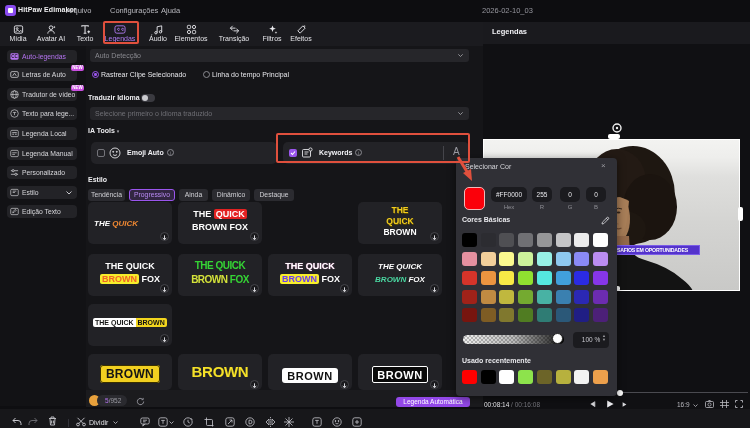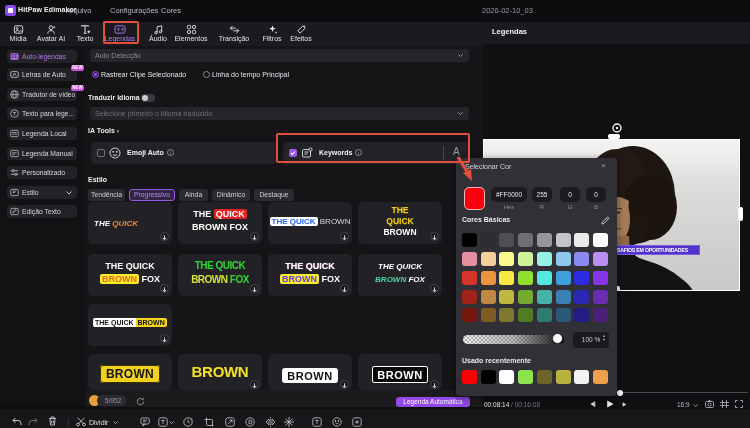--- a/index.html
+++ b/index.html
@@ -62,21 +62,21 @@
 </style>
 </head>
 <body>
 <div id="app">
 
   <div id="topbar" class="abs">
     <div class="logo abs"></div>
     <div class="appname abs">HitPaw Edimakor</div>
     <div class="menu abs" style="left:66px;">Arquivo</div>
     <div class="menu abs" style="left:110px;">Configurações</div>
-    <div class="menu abs" style="left:161px;">Cores</div>
+    <div class="menu abs" style="left:161px;">Ajuda</div>
     <div class="prjname abs">2026-02-10_03</div>
   </div>
 
   <div id="ribbon" class="abs">
     <div class="ritem" style="left:-2px;">
       <svg width="11" height="11" viewBox="0 0 12 12" fill="none" stroke="#e8e8ec" stroke-width="1">
           <rect x="1.5" y="2" width="9" height="8" rx="1.5"></rect>
           <circle cx="4.5" cy="5" r="1"></circle>
           <path d="M2.5 9l2.5-2.5 2 2 1.5-1.5 1.5 1.5" fill="none"></path>
         </svg>
@@ -244,28 +244,20 @@
       <div style="position:absolute;left:6px;top:17px;font-size:8px;font-weight:bold;font-style:italic;color:#fff;">THE <span style="color:#ef8832;">QUICK</span></div>
       <div class="dl">
           <svg width="5" height="6" viewBox="0 0 5 6">
             <path d="M2.5 0.3v4M0.8 2.8l1.7 2 1.7-2" stroke="#e8e8ec" stroke-width="0.9" fill="none"></path>
           </svg>
         </div>
     </div>
     <div class="gridcard" style="left:92px; top:156px; text-align:center;">
       <div style="position:absolute;left:0;right:0;top:7px;font-size:9px;font-weight:bold;color:#fff;">THE <span style="background:#e32222;border-radius:2px;padding:0 2px;">QUICK</span></div>
       <div style="position:absolute;left:0;right:0;top:20px;font-size:9px;font-weight:bold;color:#fff;">BROWN FOX</div>
-      <div class="dl">
-          <svg width="5" height="6" viewBox="0 0 5 6">
-            <path d="M2.5 0.3v4M0.8 2.8l1.7 2 1.7-2" stroke="#e8e8ec" stroke-width="0.9" fill="none"></path>
-          </svg>
-        </div>
-    </div>
-    <div class="gridcard" style="left:182px; top:156px; text-align:center;">
-      <div style="position:absolute;left:0;right:0;top:15px;font-size:8px;font-weight:bold;"><span style="background:#fff;color:#2563eb;border-radius:2px;padding:0 2px;">THE QUICK</span> <span style="color:#d8d8dc;font-weight:normal;">BROWN</span></div>
       <div class="dl">
           <svg width="5" height="6" viewBox="0 0 5 6">
             <path d="M2.5 0.3v4M0.8 2.8l1.7 2 1.7-2" stroke="#e8e8ec" stroke-width="0.9" fill="none"></path>
           </svg>
         </div>
     </div>
     <div class="gridcard" style="left:272px; top:156px; text-align:center;">
       <div style="position:absolute;left:0;right:0;top:3px;font-size:8.5px;font-weight:bold;color:#f2cd1e;text-shadow:0.5px 0.5px 0 #5a4a00;">THE</div>
       <div style="position:absolute;left:0;right:0;top:14px;font-size:8.5px;font-weight:bold;color:#f2cd1e;text-shadow:0.5px 0.5px 0 #5a4a00;">QUICK</div>
       <div style="position:absolute;left:0;right:0;top:25px;font-size:8.5px;font-weight:bold;color:#fff;">BROWN</div>

